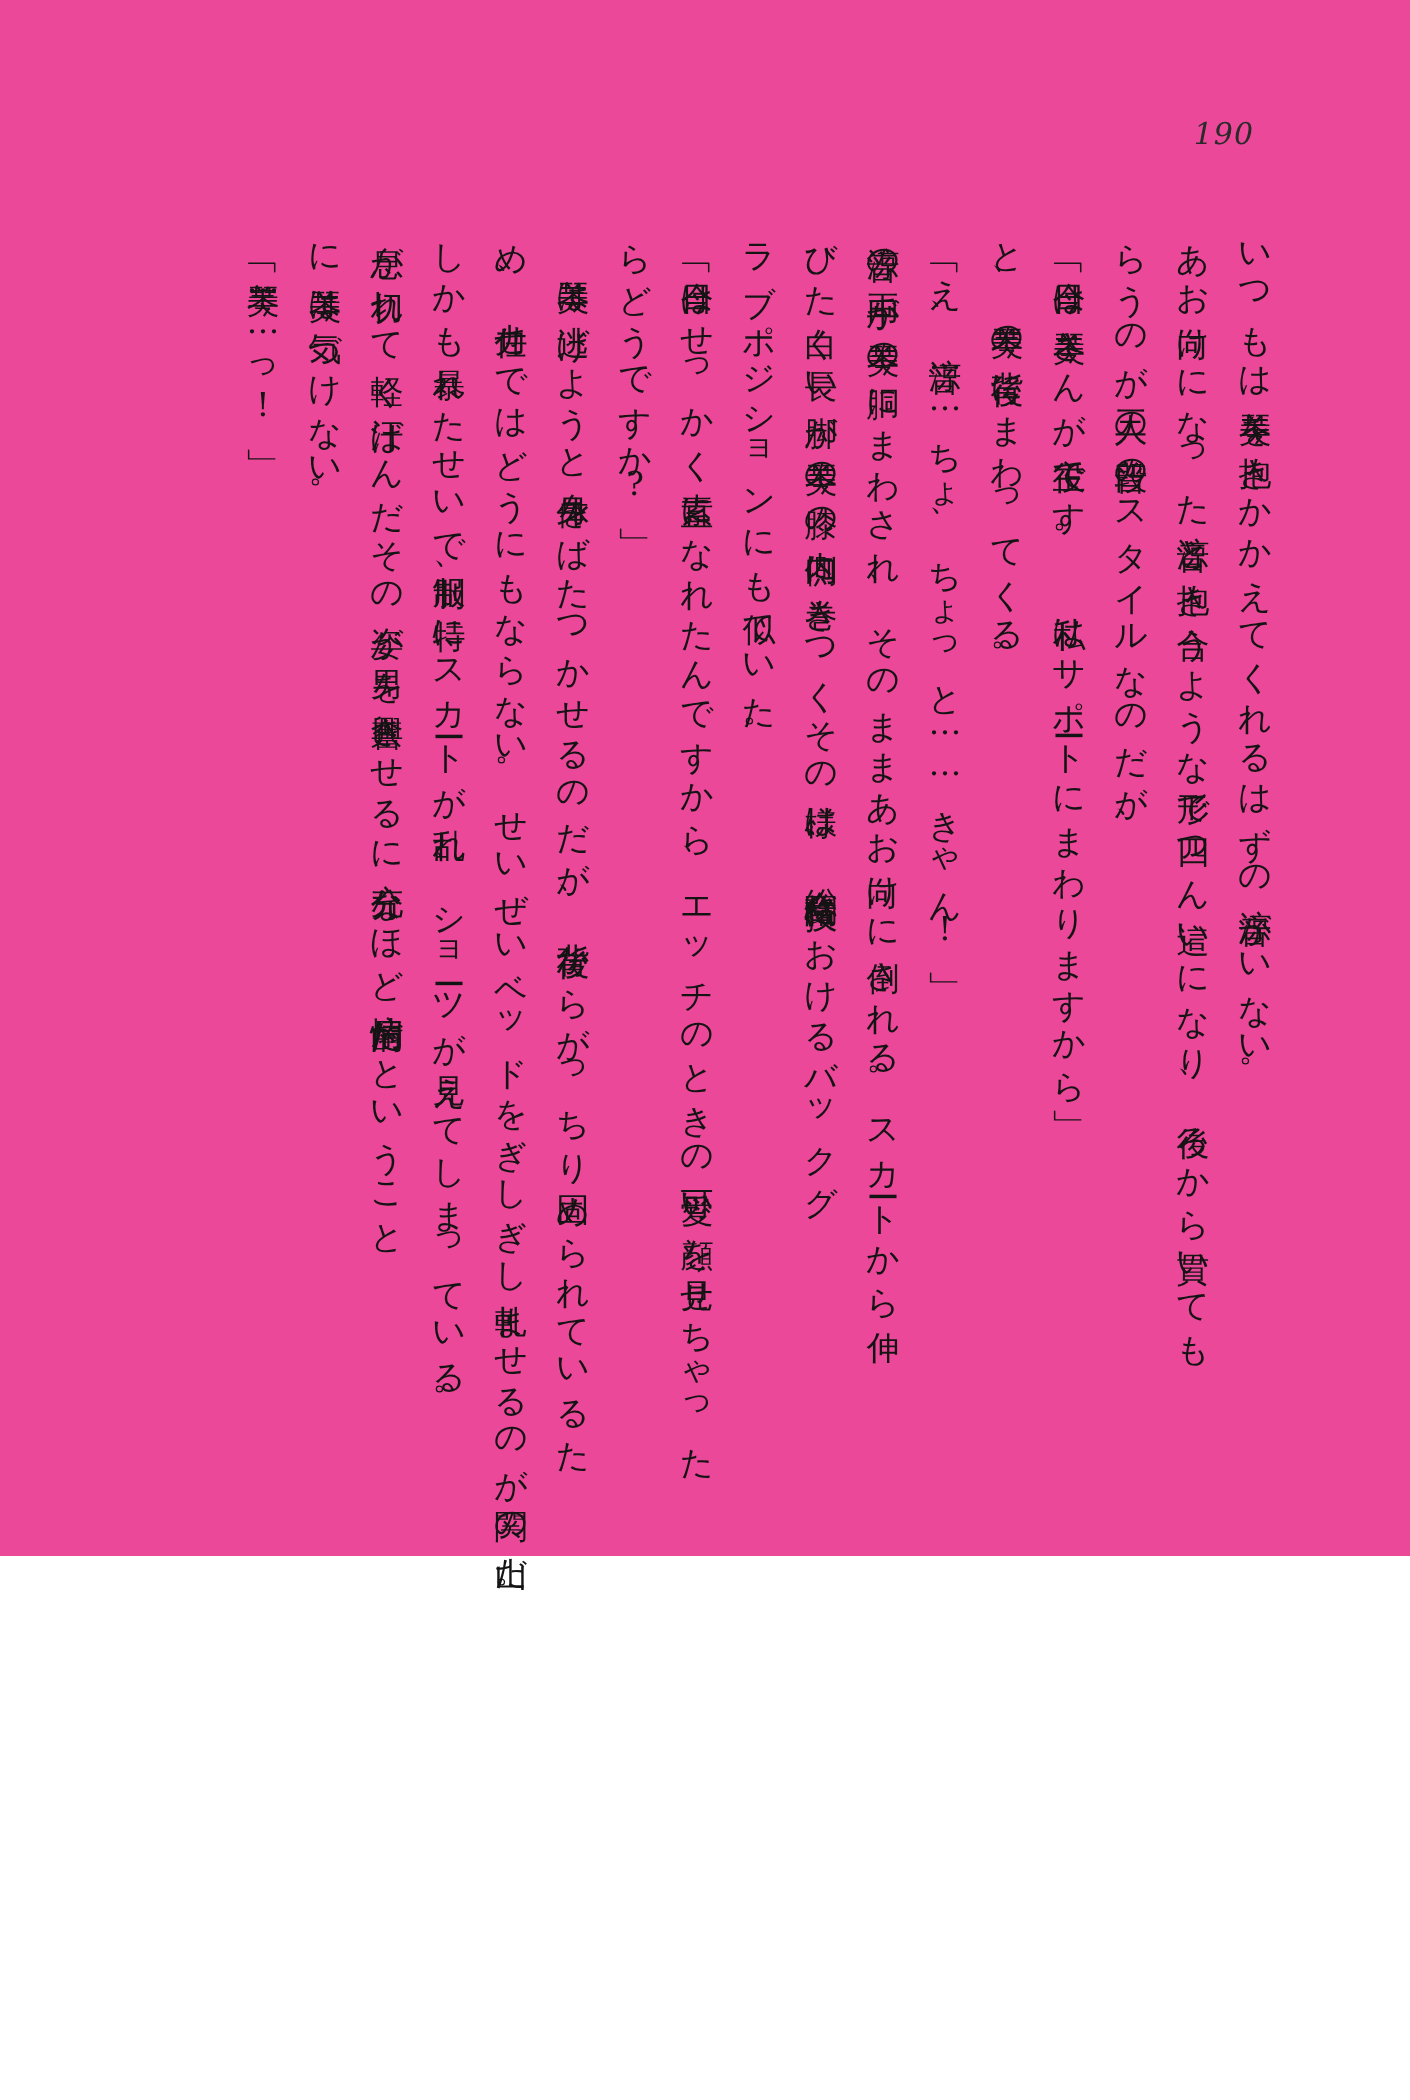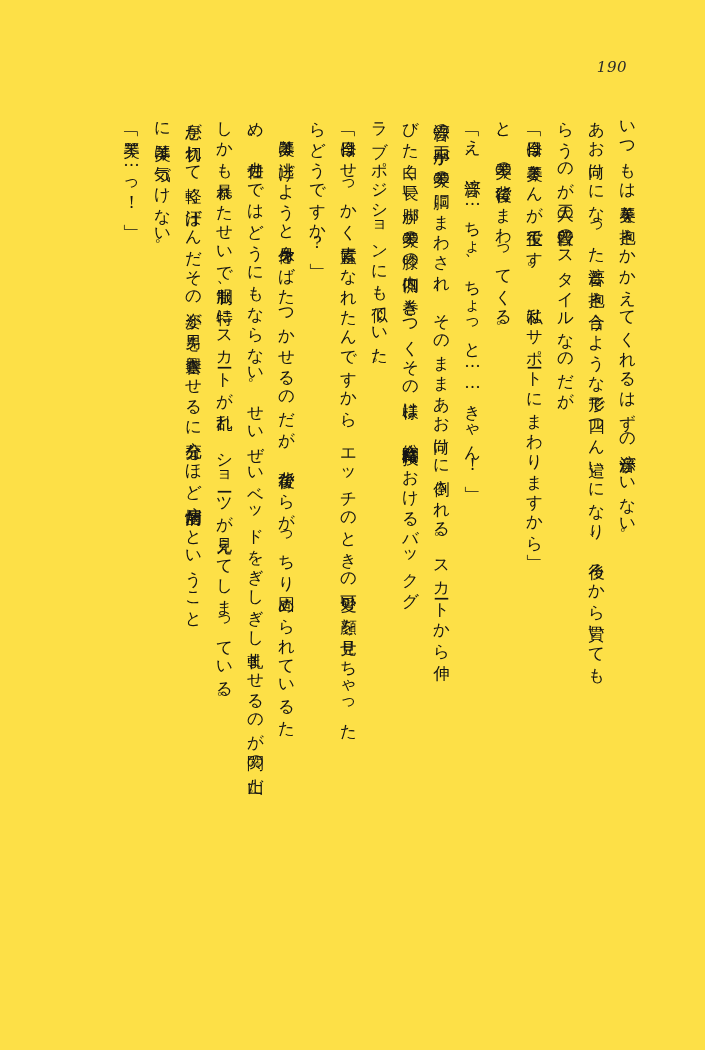--- a/index.html
+++ b/index.html
@@ -14,22 +14,22 @@
     overflow: hidden;
     font-family: "DejaVu Serif", "Liberation Serif", serif;
     color: #1a1a1a;
   }
 
   .page {
     position: absolute;
     left: 0;
     top: 0;
     width: 705px;
-    height: 1050px;
-    background: #fde047;
+    height: 778px;
+    background: #ec4899;
   }
 
   .page-number {
     position: absolute;
     top: 58px;
     right: 78px;
     font-size: 15px;
     font-style: italic;
     font-family: "DejaVu Serif", "Liberation Serif", serif;
     color: #2a2a2a;

